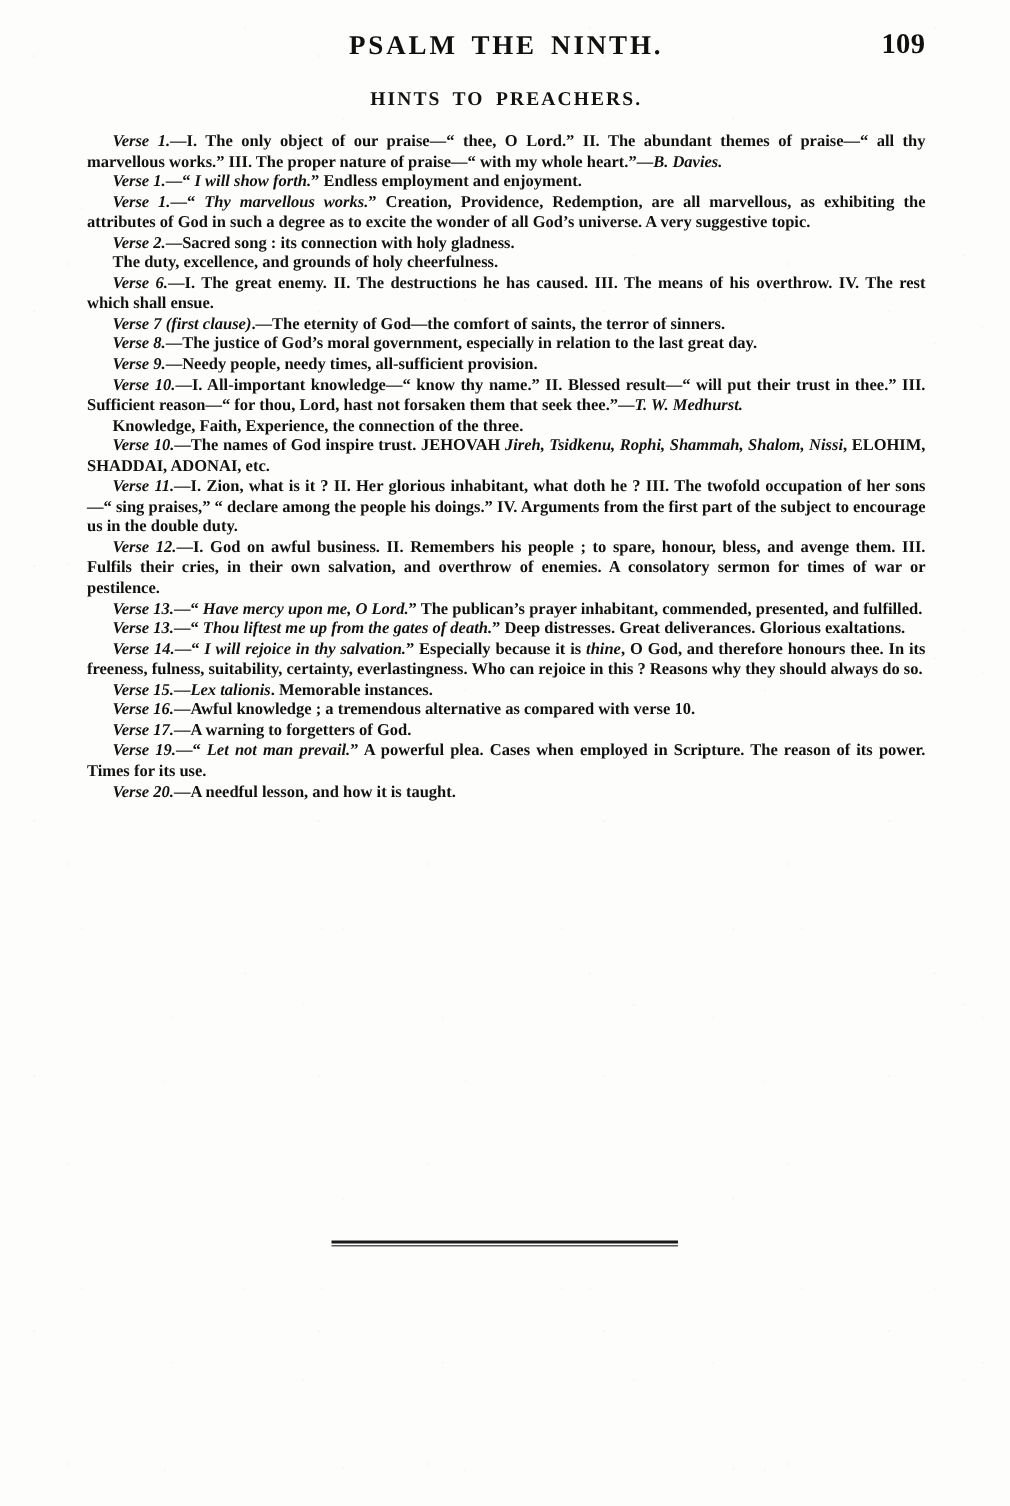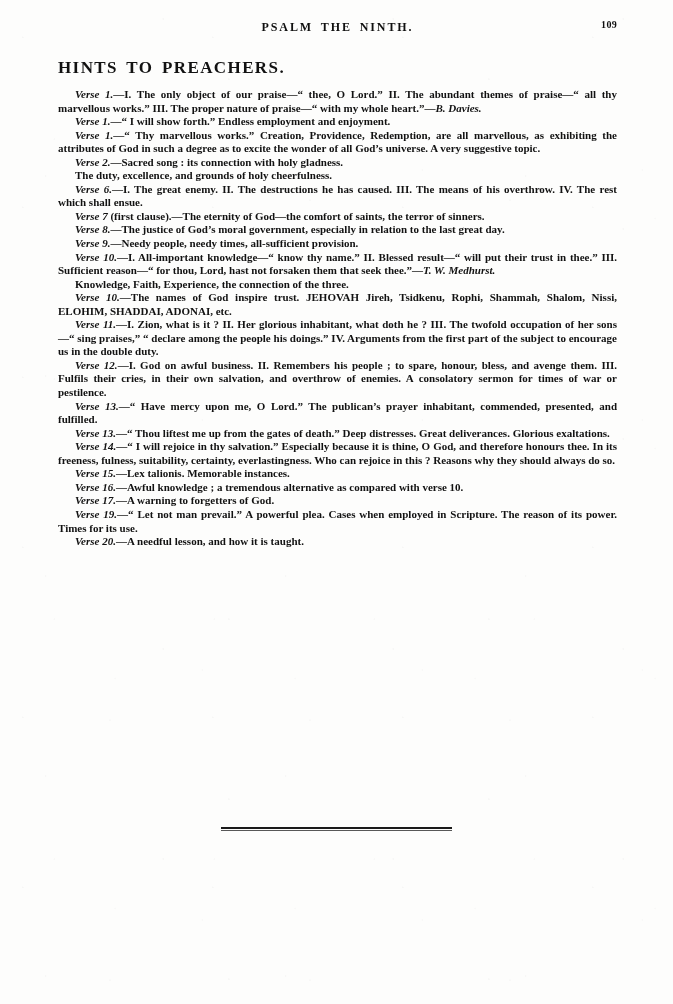--- a/index.html
+++ b/index.html
@@ -47,44 +47,45 @@
     right: 56px;
     height: 20px;
   }
 
   .runhead-title {
     position: absolute;
     left: 0;
     right: 0;
     top: 0;
     text-align: center;
-    font-size: 12px;
+    font-size: 18px;
     font-weight: bold;
     letter-spacing: 1.9px;
     word-spacing: 3px;
     color: #101010;
   }
 
   .runhead-folio {
     position: absolute;
     right: 0;
     top: -1px;
-    font-size: 10px;
+    font-size: 19px;
     font-weight: bold;
     letter-spacing: 0.3px;
     color: #101010;
   }
 
   
   .section-heading {
     position: absolute;
     top: 58px;
     left: 58px;
     right: 56px;
-    font-size: 17px;
+    text-align: center;
+    font-size: 13px;
     font-weight: bold;
     letter-spacing: 1.4px;
     word-spacing: 3px;
     color: #121212;
   }
 
   
   .body-block {
     position: absolute;
     top: 88px;
@@ -105,20 +106,21 @@
   }
 
   
   .vlabel {
     font-style: italic;
     font-weight: bold;
   }
 
   
   .it {
+    font-style: italic;
     font-weight: bold;
   }
 
   
   .attrib {
     font-style: italic;
     font-weight: bold;
   }
 
   .para:last-child {

